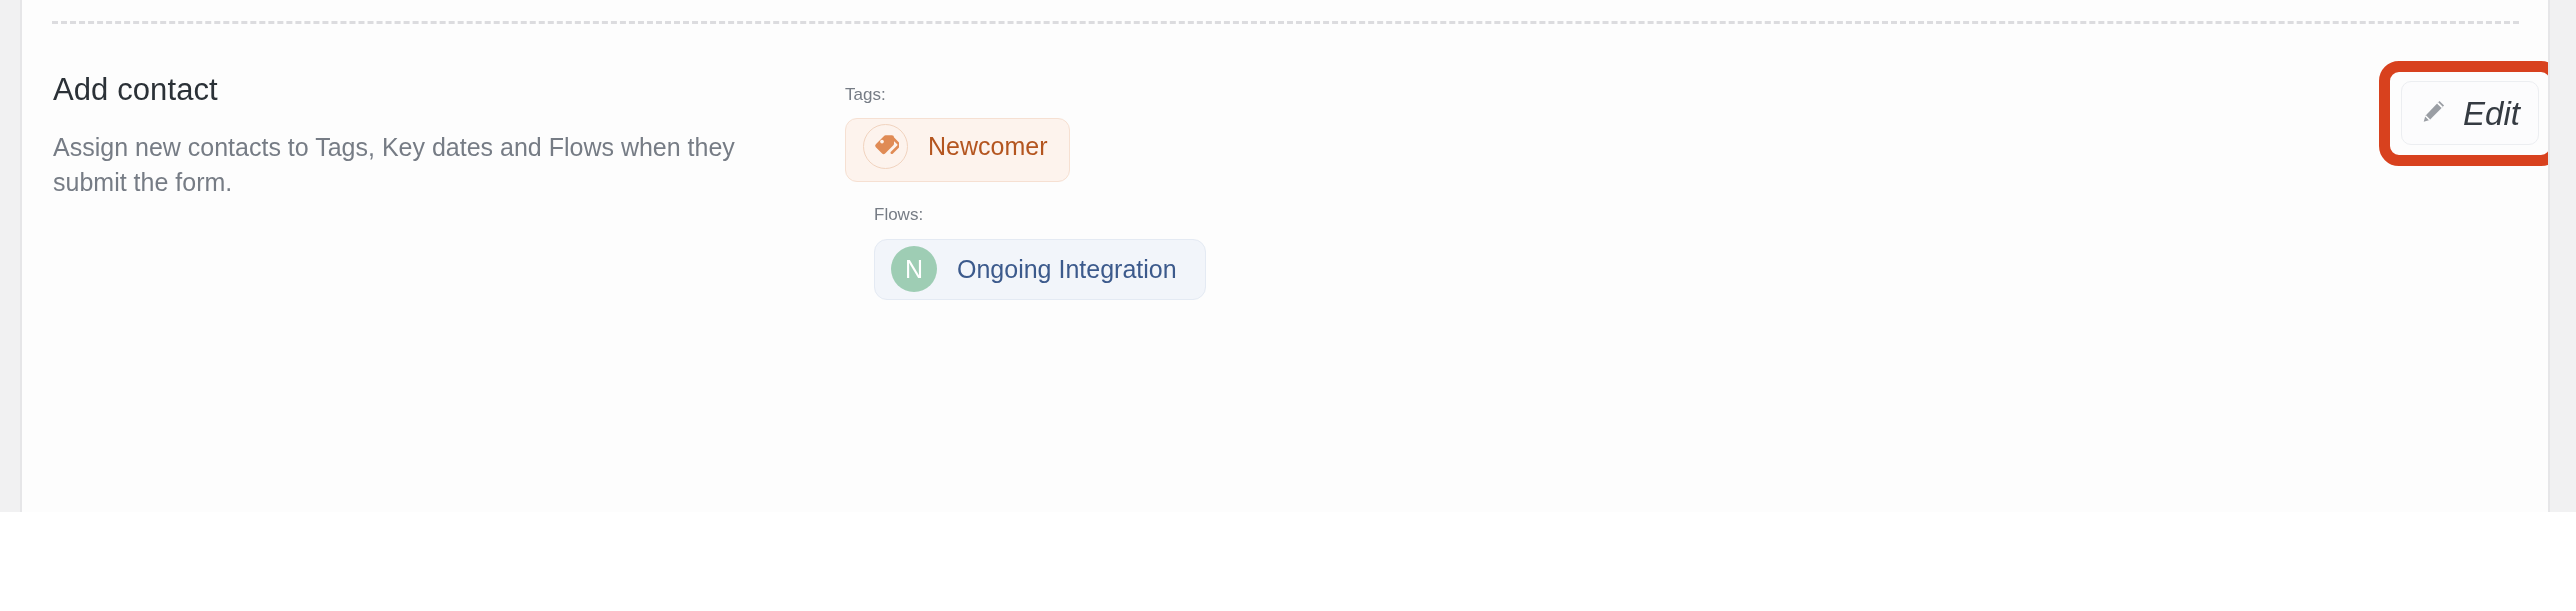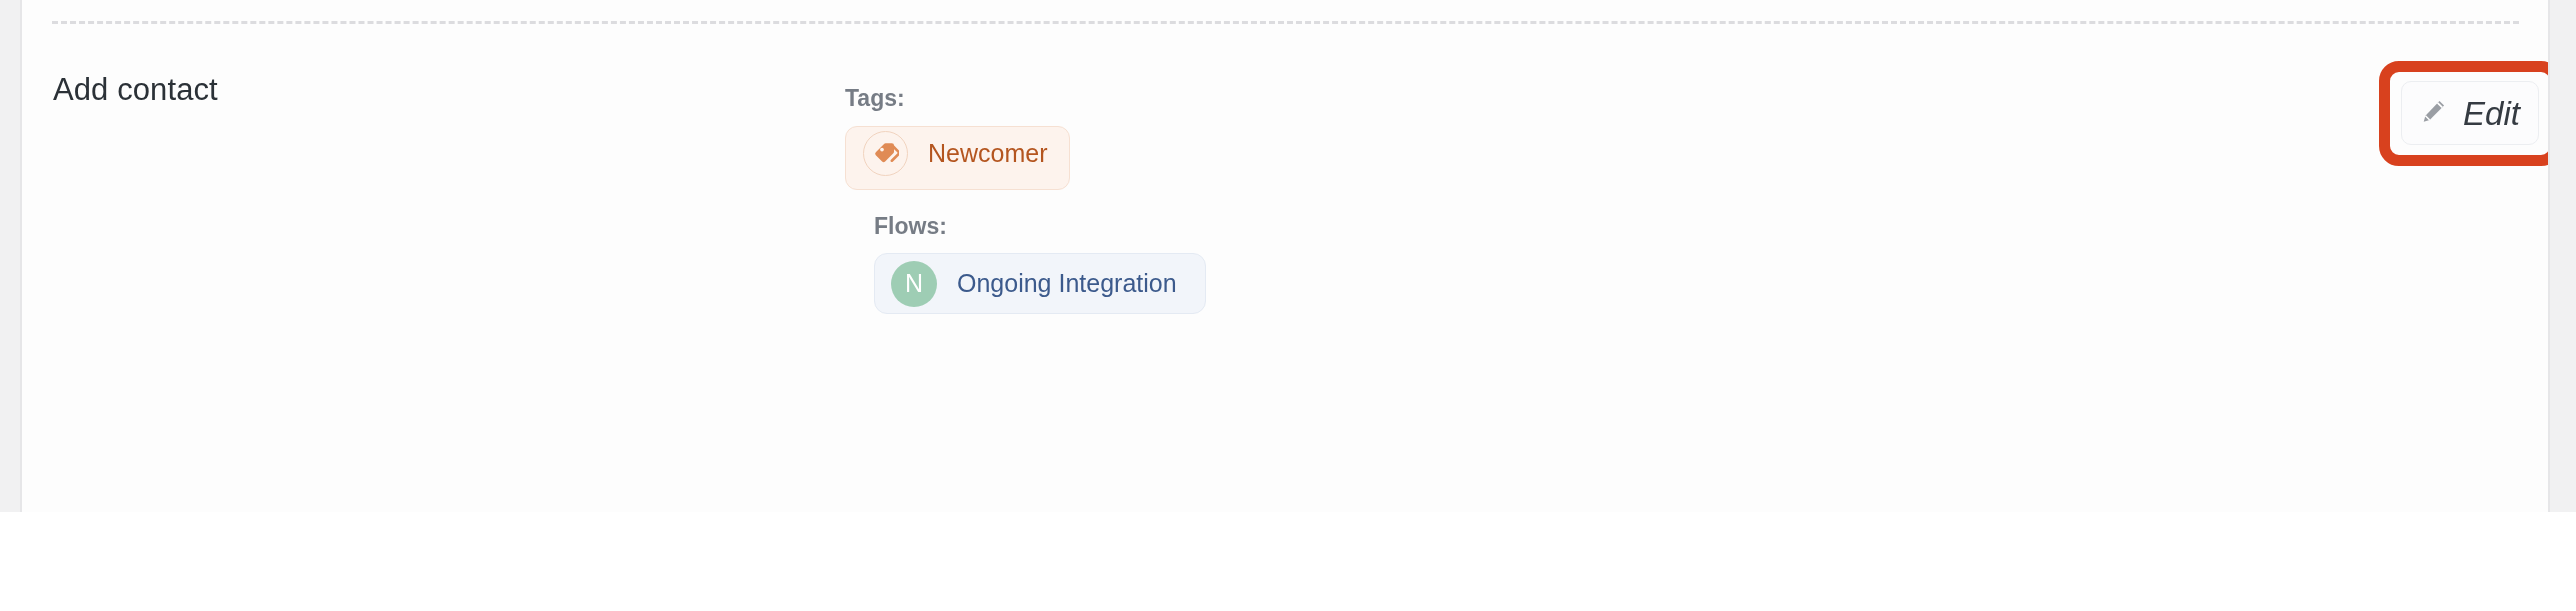--- a/index.html
+++ b/index.html
@@ -90,25 +90,25 @@
   
   .mid-col {
     position: absolute;
     left: 823px; top: 85px;
     width: 1434px;
   }
   .group { margin-bottom: 23px; }
   .group:last-child { margin-bottom: 0; margin-left: 29px; }
 
   .group-label {
-    font-size: 23px;
+    font-size: 17px;
     color: #767c85;
     line-height: 1.2;
     margin: 0 0 13px 0;
-    font-weight: 700;
+    font-weight: 400;
   }
 
   .chip-row {
     display: flex;
     flex-direction: row;
     align-items: center;
     gap: 17px;
     flex-wrap: wrap;
   }
 
@@ -235,20 +235,21 @@
   <div class="gutter-left"></div>
   <div class="gutter-left-edge"></div>
 
   <div class="card">
 
     <div class="divider divider-top"></div>
     <div class="divider divider-bottom"></div>
 
     <div class="left-col">
       <h2 class="section-title">Add contact</h2>
+      <p class="section-desc">Assign new contacts to Tags, Key dates and Flows when they submit the form.</p>
     </div>
 
     <div class="mid-col">
 
       <div class="group">
         <div class="group-label">Tags:</div>
         <div class="chip-row">
           <div class="chip chip-tag">
             <span class="tag-icon-wrap">
               <svg width="26" height="26" viewBox="0 0 24 24" aria-hidden="true">

